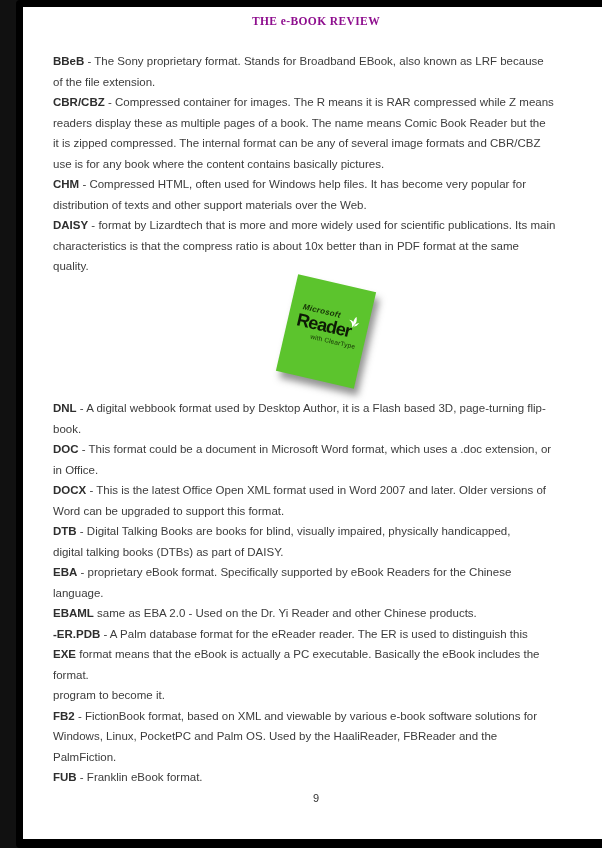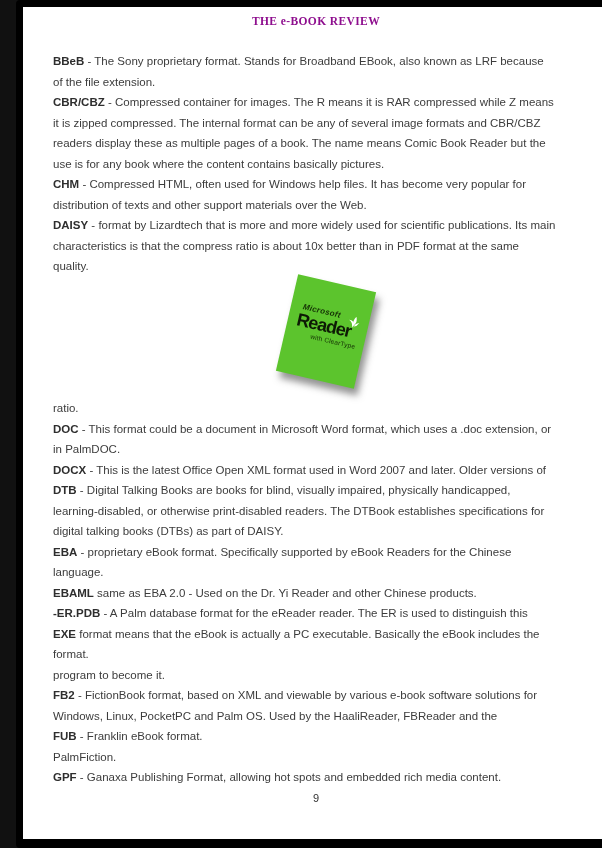--- a/index.html
+++ b/index.html
@@ -99,22 +99,22 @@
   <div class="page">
 
     <div class="page-title" style="color: rgb(142, 14, 142);">THE e-BOOK REVIEW</div>
 
     <div class="body-text">
 
       <div id="text-before">
           <div class="line"><b>BBeB</b> - The Sony proprietary format. Stands for Broadband EBook, also known as LRF because</div>
           <div class="line">of the file extension.</div>
           <div class="line"><b>CBR/CBZ</b> - Compressed container for images. The R means it is RAR compressed while Z means</div>
+          <div class="line">readers display these as multiple pages of a book. The name means Comic Book Reader but the</div>
           <div class="line">it is zipped compressed. The internal format can be any of several image formats and CBR/CBZ</div>
-          <div class="line">readers display these as multiple pages of a book. The name means Comic Book Reader but the</div>
           <div class="line">use is for any book where the content contains basically pictures.</div>
           <div class="line"><b>CHM</b> - Compressed HTML, often used for Windows help files. It has become very popular for</div>
           <div class="line">distribution of texts and other support materials over the Web.</div>
           <div class="line"><b>DAISY</b> - format by Lizardtech that is more and more widely used for scientific publications. Its main</div>
           <div class="line">characteristics is that the compress ratio is about 10x better than in PDF format at the same</div>
           <div class="line">quality.</div>
         </div>
 
       <div class="image-row">
         <div class="reader-book" style="background: rgb(92, 196, 45);">
@@ -131,39 +131,39 @@
                   </g>
                 </svg>
               </span>
             </div>
             <div class="cleartype">with ClearType</div>
           </div>
         </div>
       </div>
 
       <div id="text-after">
-          <div class="line">ratio.</div>
+          <div class="line"><b>DNL</b> - A digital webbook format used by Desktop Author, it is a Flash based 3D, page-turning flip-</div>
+          <div class="line">book.</div>
           <div class="line"><b>DOC</b> - This format could be a document in Microsoft Word format, which uses a .doc extension, or</div>
-          <div class="line">in PalmDOC.</div>
+          <div class="line">in Office.</div>
           <div class="line"><b>DOCX</b> - This is the latest Office Open XML format used in Word 2007 and later. Older versions of</div>
+          <div class="line">Word can be upgraded to support this format.</div>
           <div class="line"><b>DTB</b> - Digital Talking Books are books for blind, visually impaired, physically handicapped,</div>
-          <div class="line">learning-disabled, or otherwise print-disabled readers. The DTBook establishes specifications for</div>
           <div class="line">digital talking books (DTBs) as part of DAISY.</div>
           <div class="line"><b>EBA</b> - proprietary eBook format. Specifically supported by eBook Readers for the Chinese</div>
           <div class="line">language.</div>
           <div class="line"><b>EBAML</b> same as EBA 2.0 - Used on the Dr. Yi Reader and other Chinese products.</div>
           <div class="line"><b>-ER.PDB</b> - A Palm database format for the eReader reader. The ER is used to distinguish this</div>
           <div class="line"><b>EXE</b> format means that the eBook is actually a PC executable. Basically the eBook includes the</div>
           <div class="line">format.</div>
           <div class="line">program to become it.</div>
           <div class="line"><b>FB2</b> - FictionBook format, based on XML and viewable by various e-book software solutions for</div>
           <div class="line">Windows, Linux, PocketPC and Palm OS. Used by the HaaliReader, FBReader and the</div>
+          <div class="line">PalmFiction.</div>
           <div class="line"><b>FUB</b> - Franklin eBook format.</div>
-          <div class="line">PalmFiction.</div>
-          <div class="line"><b>GPF</b> - Ganaxa Publishing Format, allowing hot spots and embedded rich media content.</div>
         </div>
 
     </div>
 
     <div class="footer">9</div>
 
   </div>
 </div>
 
 </body></html>

